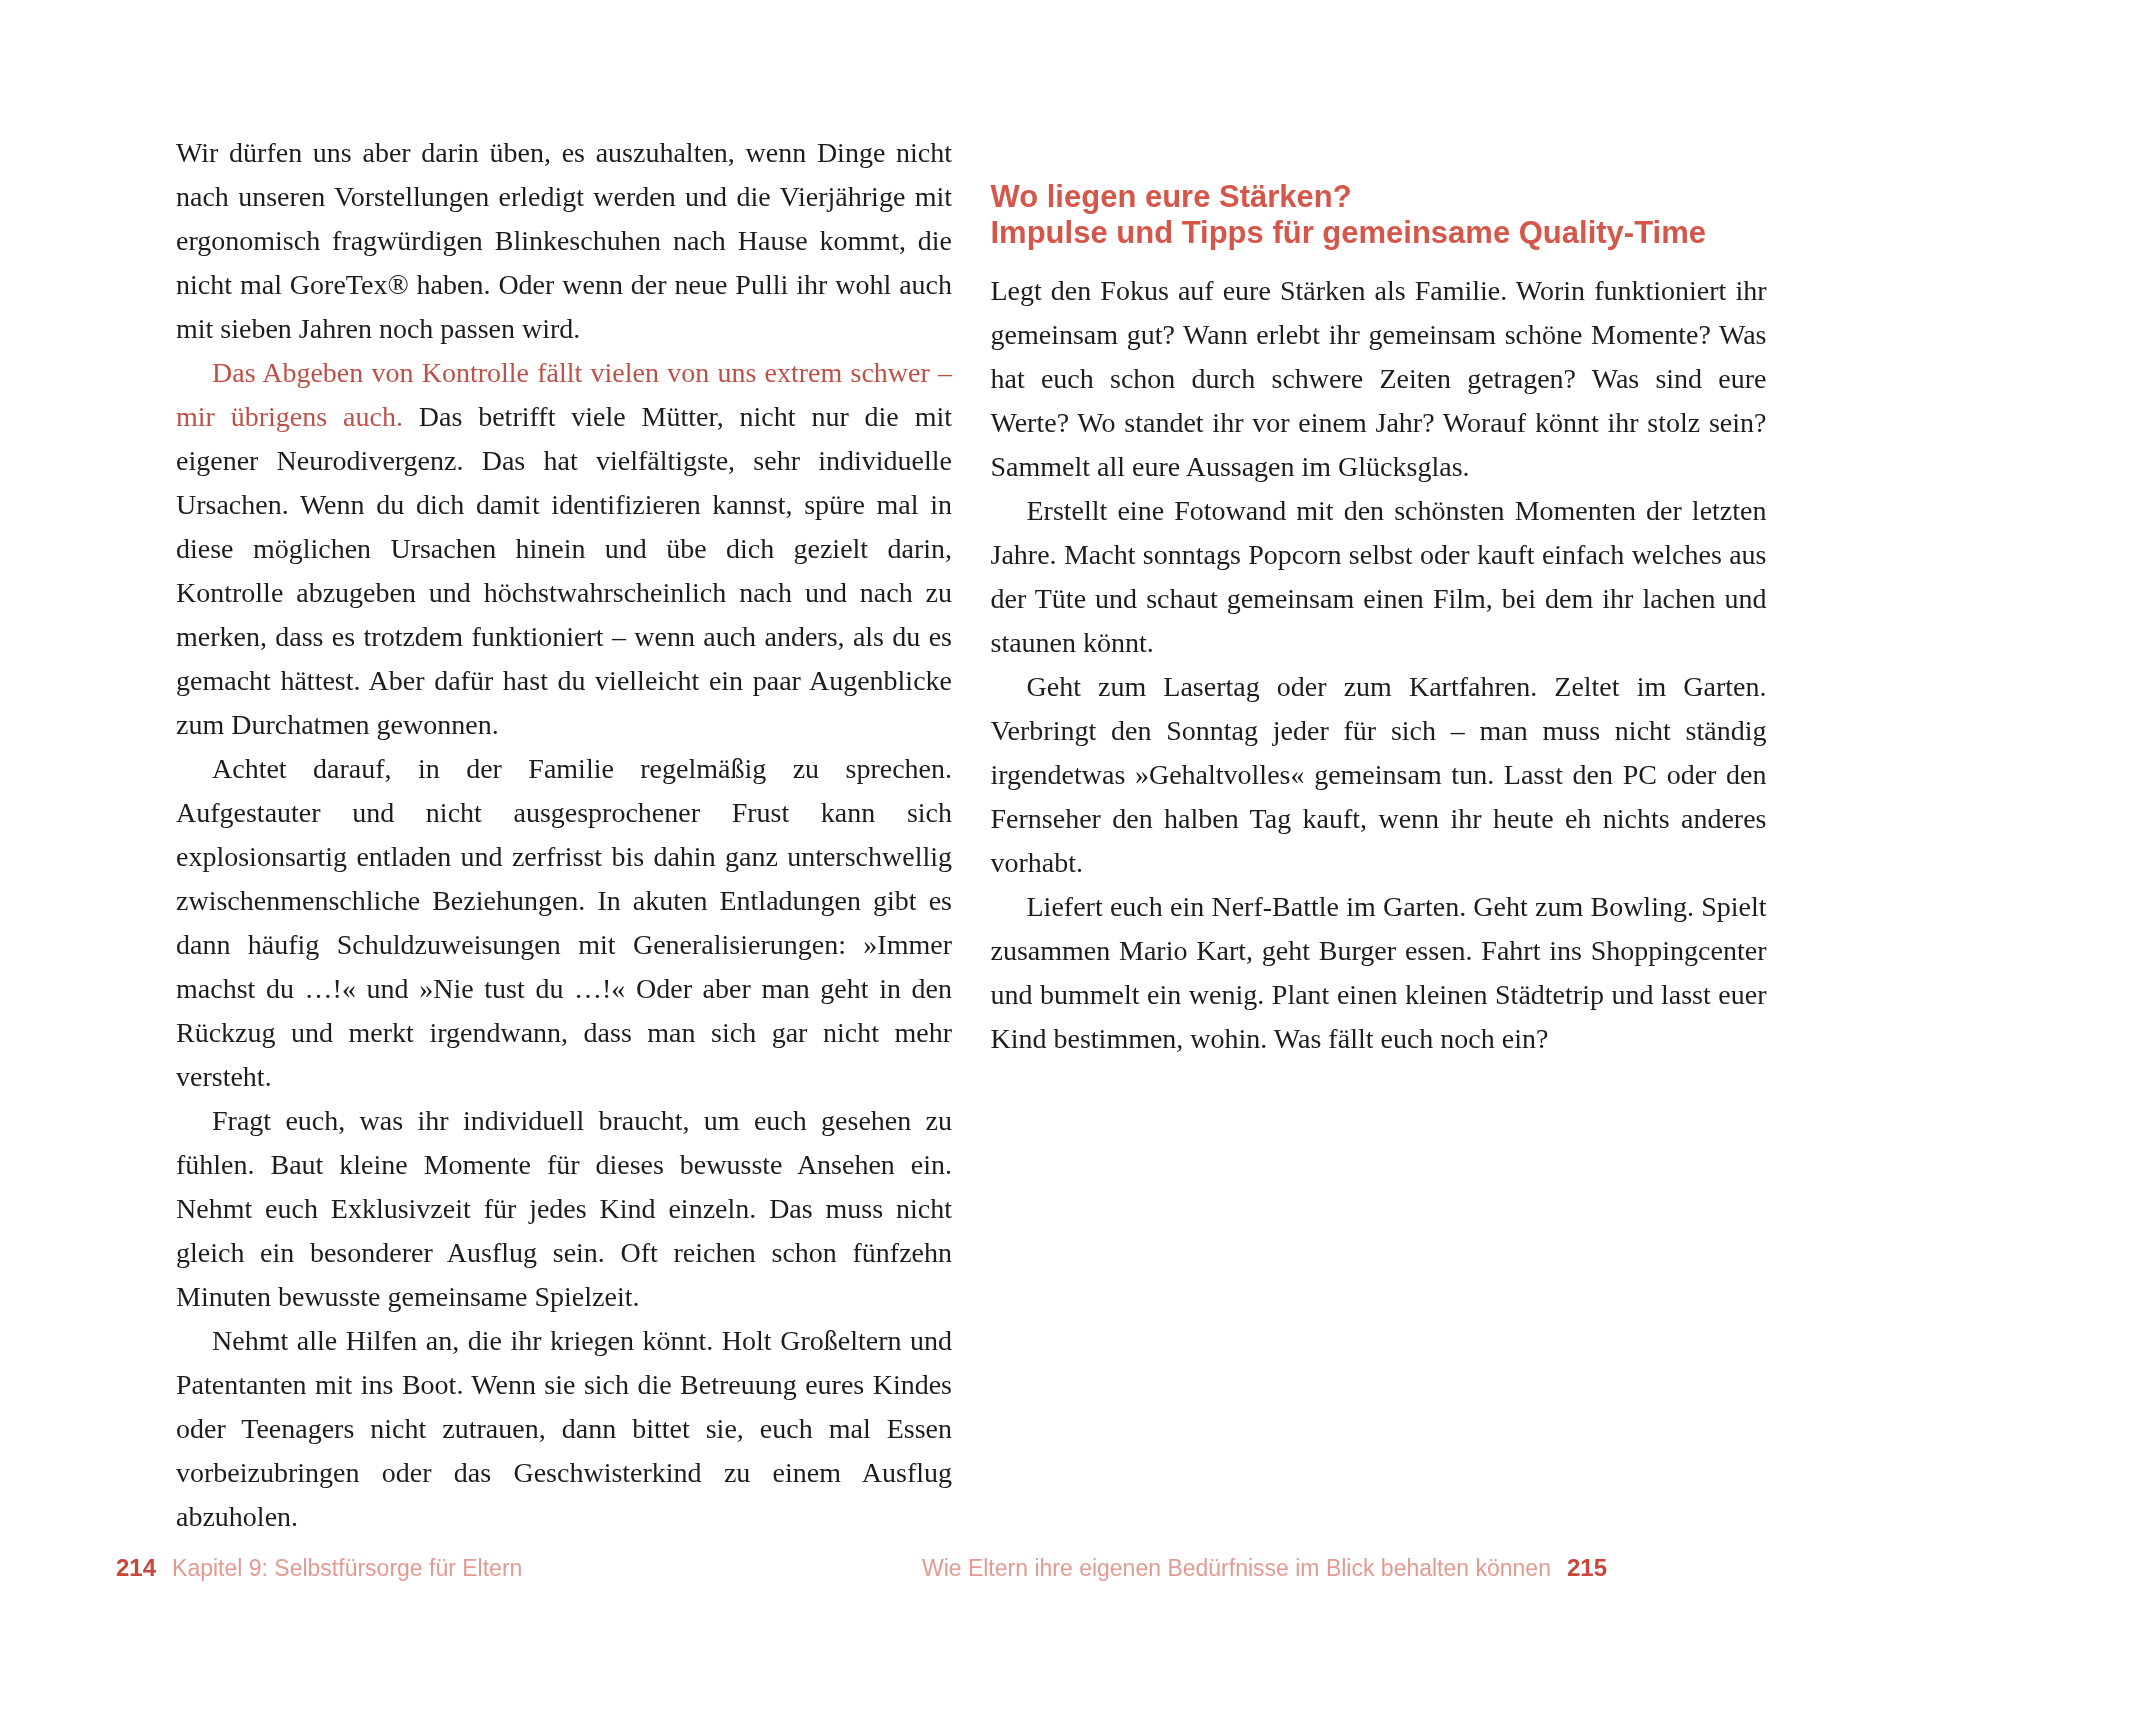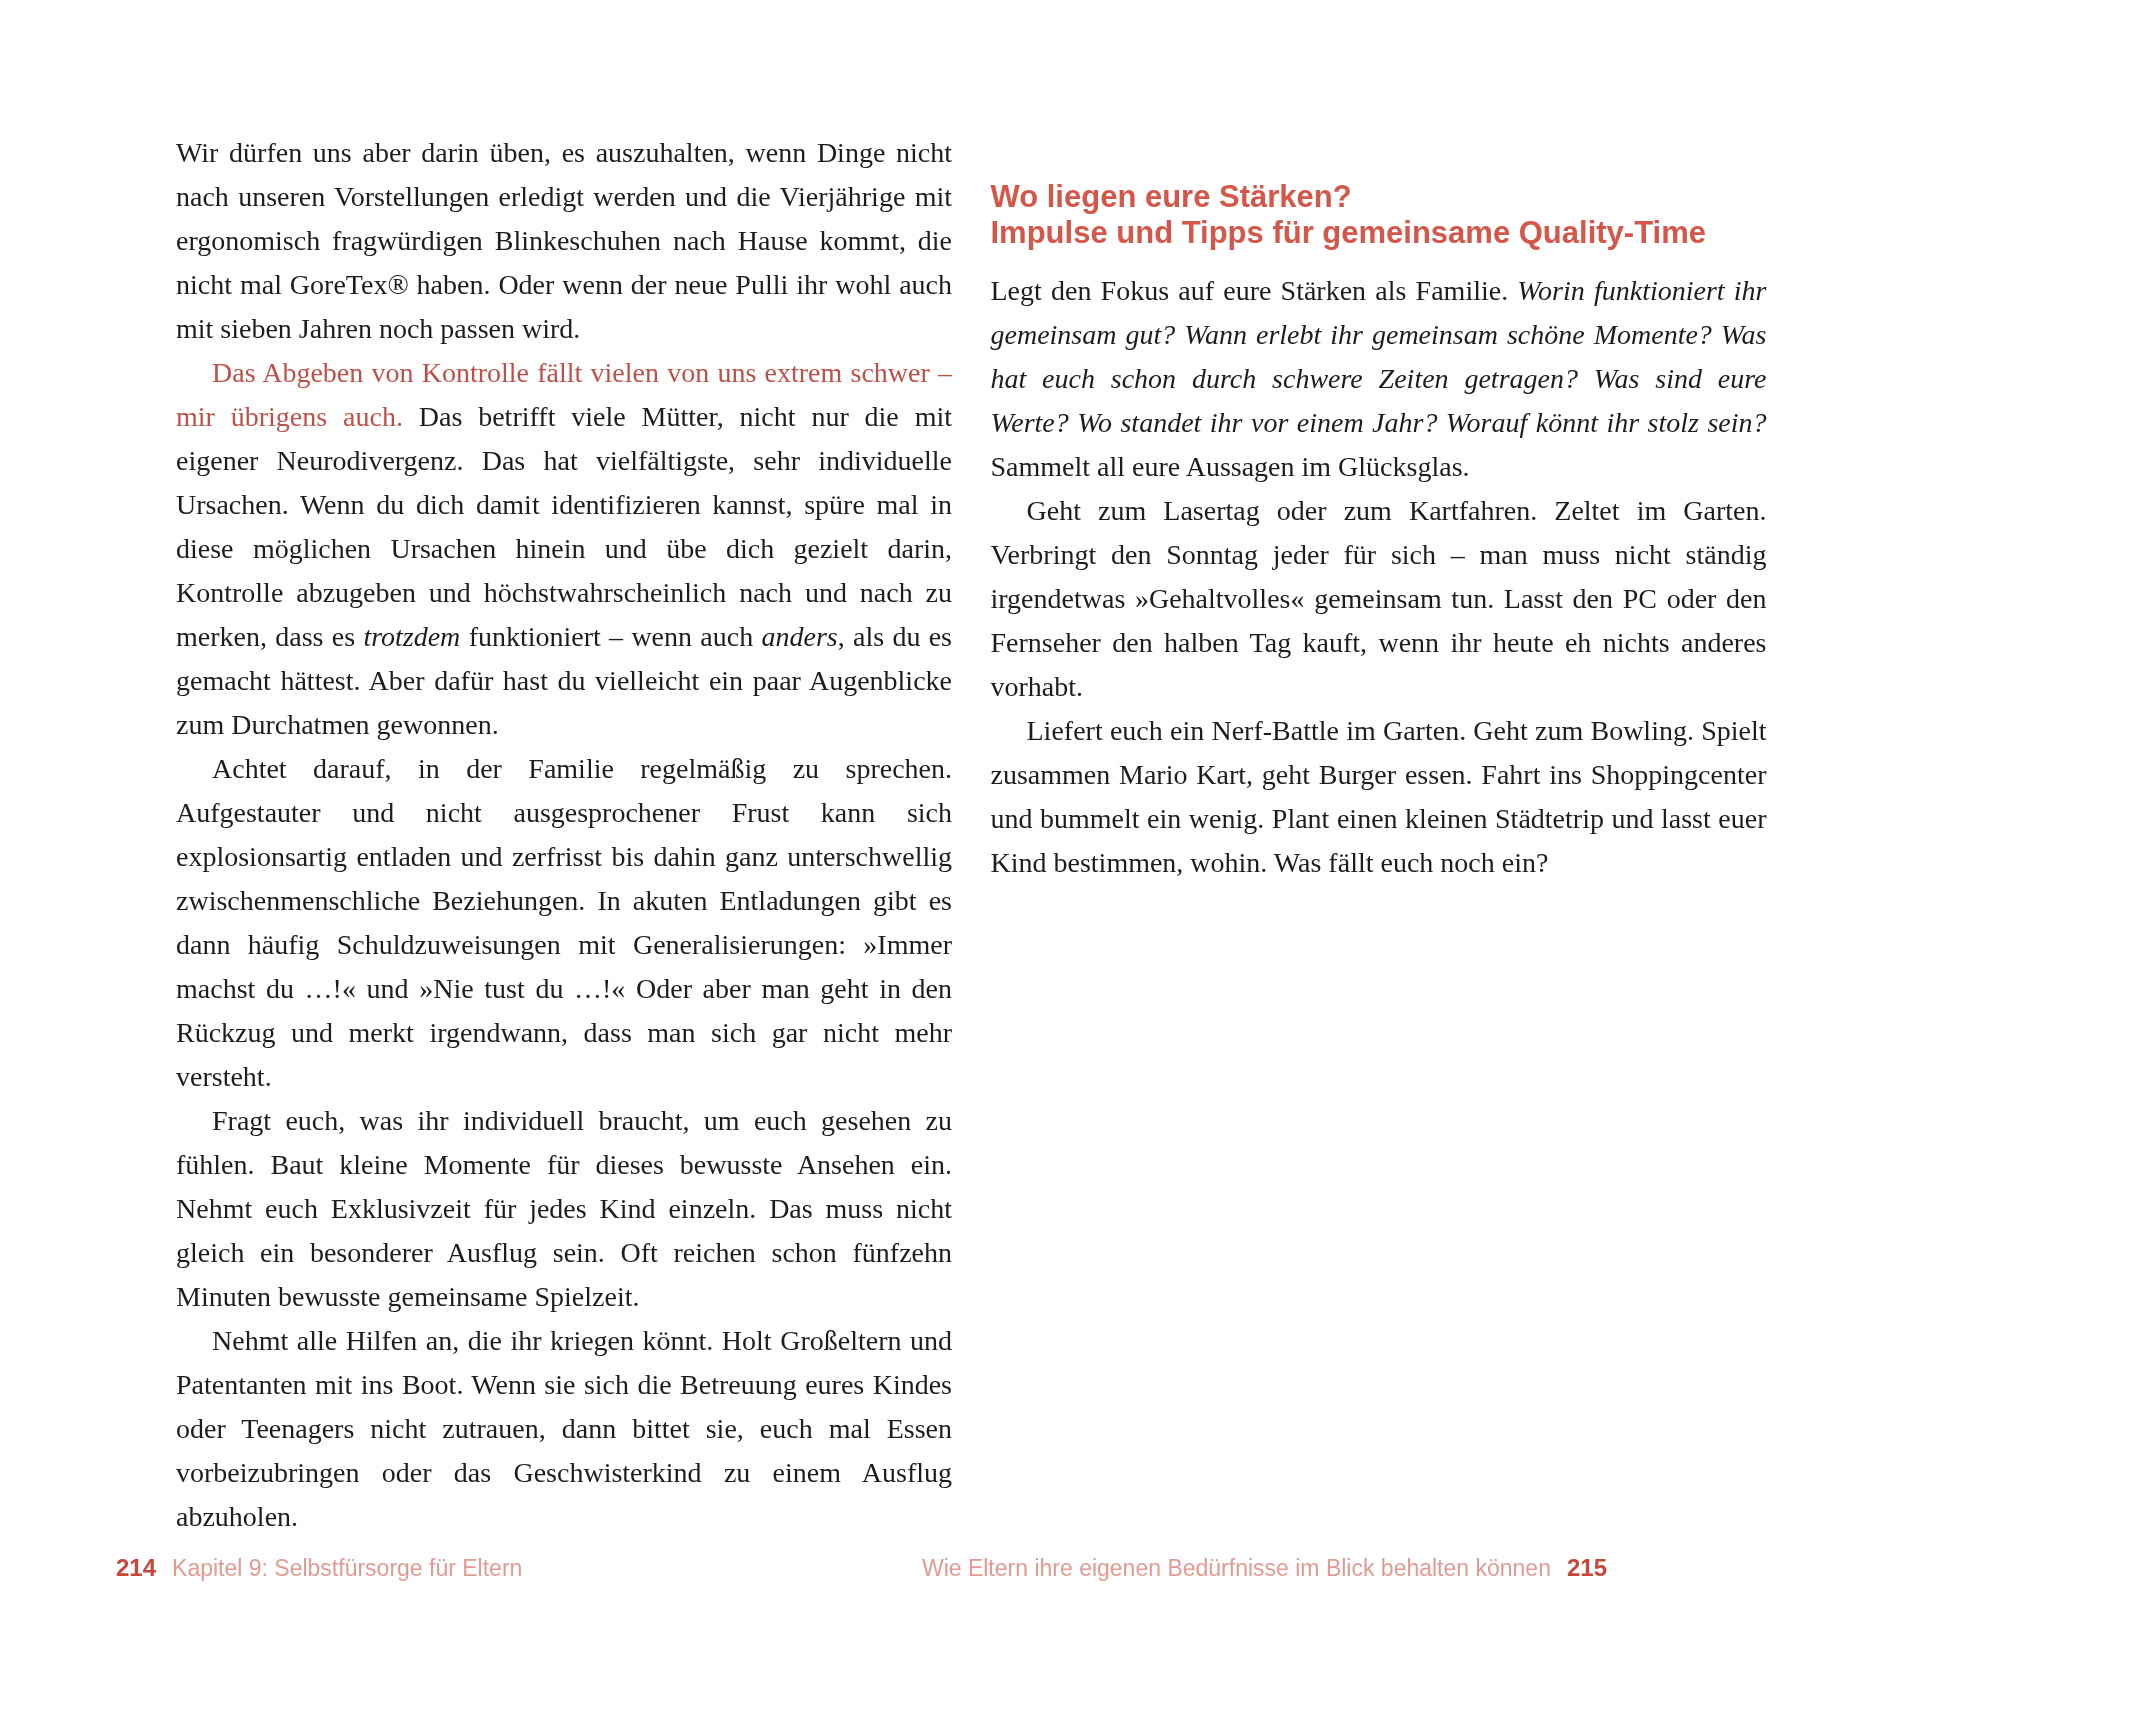--- a/index.html
+++ b/index.html
@@ -37,21 +37,21 @@
     hyphens: auto;
     -webkit-hyphens: auto;
   }
   .page-left  .text-block { left: 176px; }
   .page-right .text-block { left: 129px; }
 
   p.body-para { margin: 0; }
   p.body-para.indent { text-indent: 36px; }
 
   .seg-normal { }
-  .seg-italic { font-style: italic; }
+  .seg-italic { }
   .seg-accent { color: var(--accent-red, #bf5047); }
 
   .section-heading {
     font-family: "Liberation Sans", "DejaVu Sans", sans-serif;
     font-weight: bold;
     font-size: 31px;
     line-height: 36px;
     color: var(--heading-red, #d4574a);
     margin: 48px 0 18px 0;
     text-align: left;
@@ -94,20 +94,21 @@
       </div>
     <footer class="footer footer-left">
       <span class="page-number">214</span><span class="footer-label">Kapitel 9: Selbstfürsorge für Eltern</span>
     </footer>
   </section>
 
   <section class="page page-right">
     <div class="text-block">
         <h2 class="section-heading">Wo liegen eure Stärken?<br>Impulse und Tipps für gemeinsame Quality-Time</h2>
         <p class="body-para"><span class="seg-normal">Legt den Fokus auf eure Stärken als Familie. </span><span class="seg-italic">Worin funktioniert ihr gemeinsam gut? Wann erlebt ihr gemeinsam schöne Momente? Was hat euch schon durch schwere Zeiten getragen? Was sind eure Werte? Wo standet ihr vor einem Jahr? Worauf könnt ihr stolz sein?</span><span class="seg-normal"> Sammelt all eure Aussagen im Glücksglas.</span></p>
+        <p class="body-para indent"><span class="seg-normal">Erstellt eine Fotowand mit den schönsten Momenten der letzten Jahre. Macht sonntags Popcorn selbst oder kauft einfach welches aus der Tüte und schaut gemeinsam einen Film, bei dem ihr lachen und staunen könnt.</span></p>
         <p class="body-para indent"><span class="seg-normal">Geht zum Lasertag oder zum Kartfahren. Zeltet im Garten. Verbringt den Sonntag jeder für sich – man muss nicht ständig irgendetwas »Gehaltvolles« gemeinsam tun. Lasst den PC oder den Fernseher den halben Tag kauft, wenn ihr heute eh nichts anderes vorhabt.</span></p>
         <p class="body-para indent"><span class="seg-normal">Liefert euch ein Nerf-Battle im Garten. Geht zum Bowling. Spielt zusammen Mario Kart, geht Burger essen. Fahrt ins Shoppingcenter und bummelt ein wenig. Plant einen kleinen Städtetrip und lasst euer Kind bestimmen, wohin. Was fällt euch noch ein?</span></p>
       </div>
     <footer class="footer footer-right">
       <span class="footer-label">Wie Eltern ihre eigenen Bedürfnisse im Blick behalten können</span><span class="page-number">215</span>
     </footer>
   </section>
 
 </div>
 

